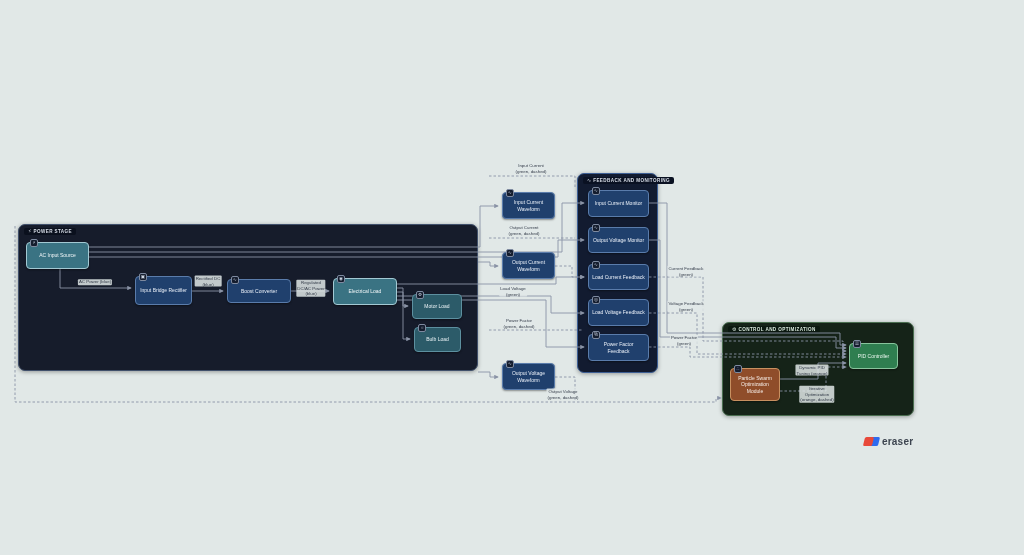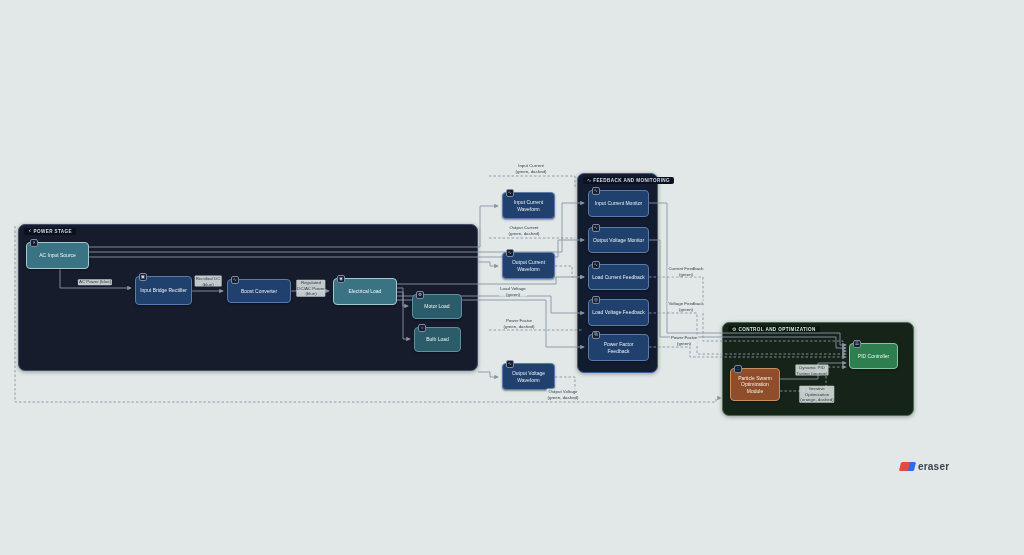--- a/index.html
+++ b/index.html
@@ -226,20 +226,20 @@
       <div class="edge-label" style="left: 686px; top: 306px;">Voltage Feedback
 (green)</div>
       <div class="edge-label" style="left: 684px; top: 340px;">Power Factor
 (green)</div>
       <div class="edge-label" style="left: 812px; top: 370px;">Dynamic PID
 Tuning (orange)</div>
       <div class="edge-label" style="left: 817px; top: 394px;">Iterative
 Optimization
 (orange, dashed)</div>
     </div>
-  <div class="watermark" id="watermark" style="left: 864px; top: 461px; margin-left: 36px;">
+  <div class="watermark" id="watermark" style="left: 864px; top: 436px;">
     <span class="wm-icon">
         <i class="red"></i>
         <i class="blue"></i>
       </span>
     <span class="wm-text">eraser</span>
   </div>
 </div>
 
 </body></html>

